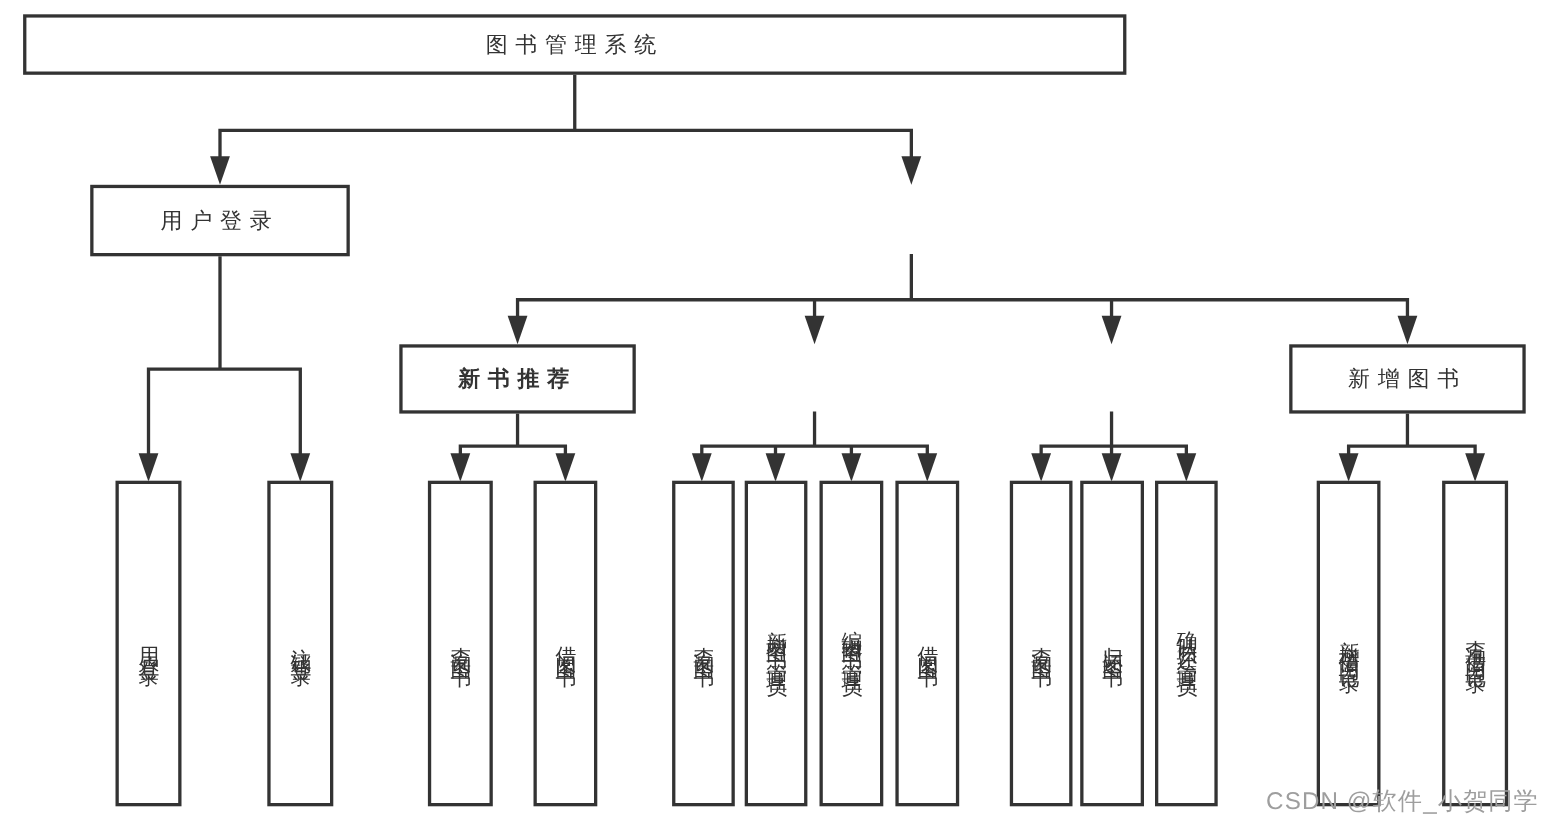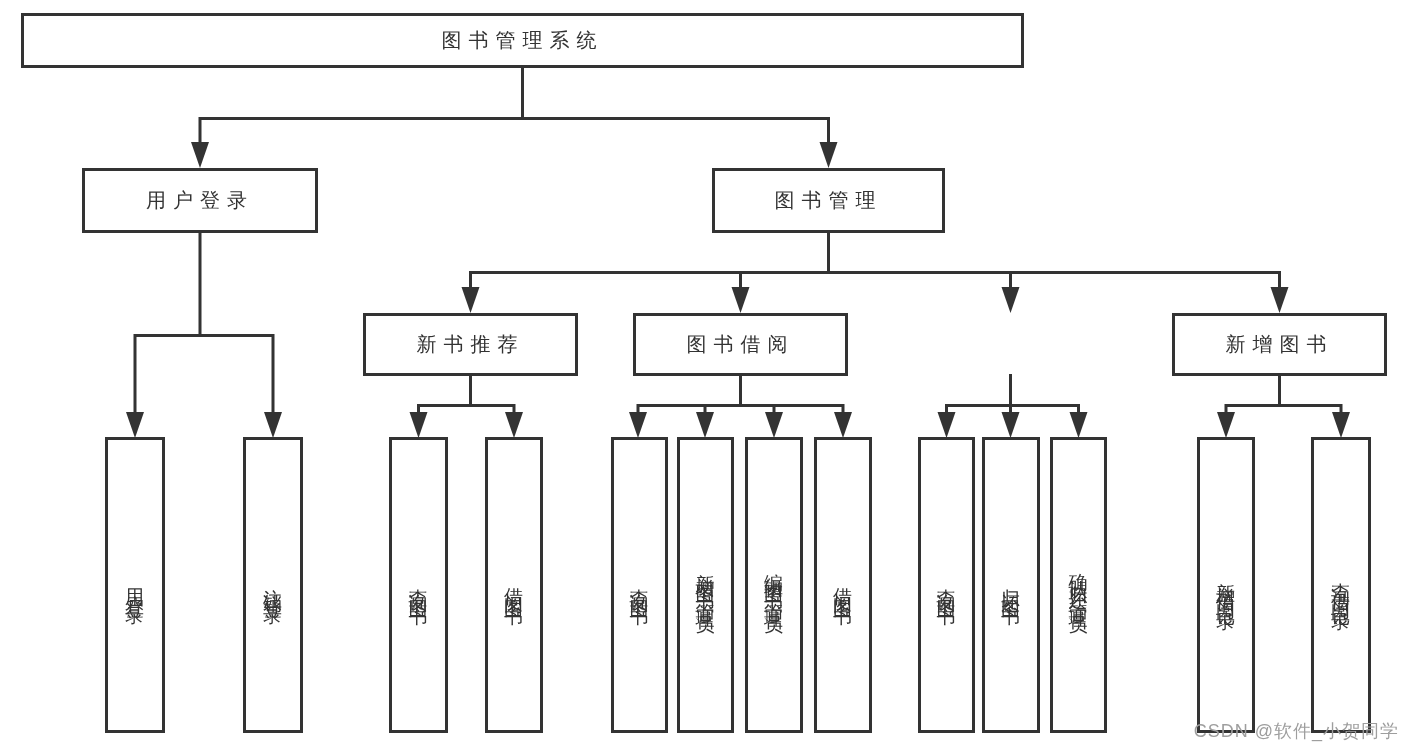--- a/index.html
+++ b/index.html
@@ -44,21 +44,21 @@
     writing-mode: vertical-rl;
     text-orientation: mixed;
     font-size: 19px;
     letter-spacing: 6px;
     line-height: 1;
   }
   #watermark {
     position: absolute;
     right: 6px;
     bottom: 4px;
-    font-size: 18px;
+    font-size: 22px;
     letter-spacing: 1px;
     color: var(--watermark);
     z-index: 5;
     white-space: nowrap;
   }
 </style>
 </head>
 <body>
 
 <div id="canvas">
@@ -95,24 +95,22 @@
     <path class="arrow" d="M1069.5 412 L1087.5 412 L1078.5 438 Z"></path>
 
     <path class="ln" d="M1279.5 374 V405.5 M1224.5 405.5 H1342.5 M1226 404 V416 M1341 404 V416"></path>
     <path class="arrow" d="M1217 412 L1235 412 L1226 438 Z"></path>
     <path class="arrow" d="M1332 412 L1350 412 L1341 438 Z"></path>
   </svg>
 
   <div class="box hbox" style="left:21px; top:13px; width:1003px; height:55px;">图书管理系统</div>
 
   <div class="box hbox" style="left:82px; top:168px; width:236px; height:65px;">用户登录</div>
-  <div class="box hbox" style="left:712px; top:168px; width:233px; height:65px;">图书管理</div>
 
-  <div class="box hbox" style="left:363px; top:313px; width:215px; height:63px;">新书推荐</div>
-  <div class="box hbox" style="left:633px; top:313px; width:215px; height:63px;">图书借阅</div>
+  <div class="box hbox" style="left:363px; top:313px; width:215px; height:63px;font-weight:bold;">新书推荐</div>
   <div class="box hbox" style="left:1172px; top:313px; width:215px; height:63px;">新增图书</div>
 
   <div class="box vbox" style="left:105px; top:437px; width:60px; height:296px;">用户登录</div>
   <div class="box vbox" style="left:243px; top:437px; width:60px; height:296px;">注销登录</div>
 
   <div class="box vbox" style="left:389px; top:437px; width:59px; height:296px;">查询图书</div>
   <div class="box vbox" style="left:485px; top:437px; width:58px; height:296px;">借阅图书</div>
 
   <div class="box vbox" style="left:611px; top:437px; width:57px; height:296px;">查询图书</div>
   <div class="box vbox" style="left:677px; top:437px; width:57px; height:296px;">新增图书（管理员）</div>

